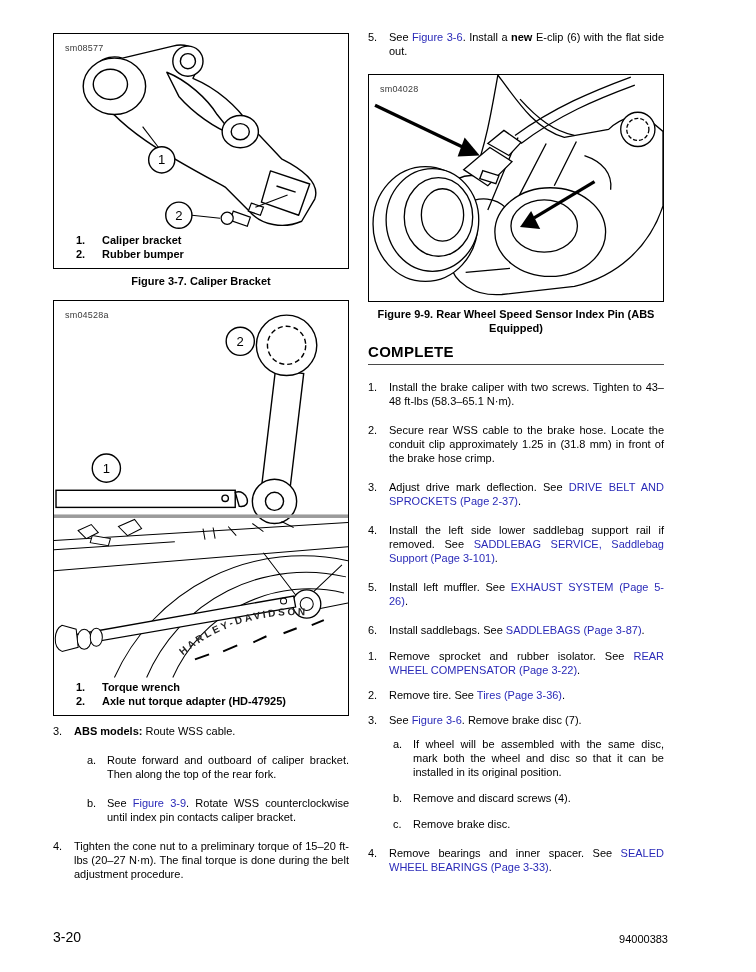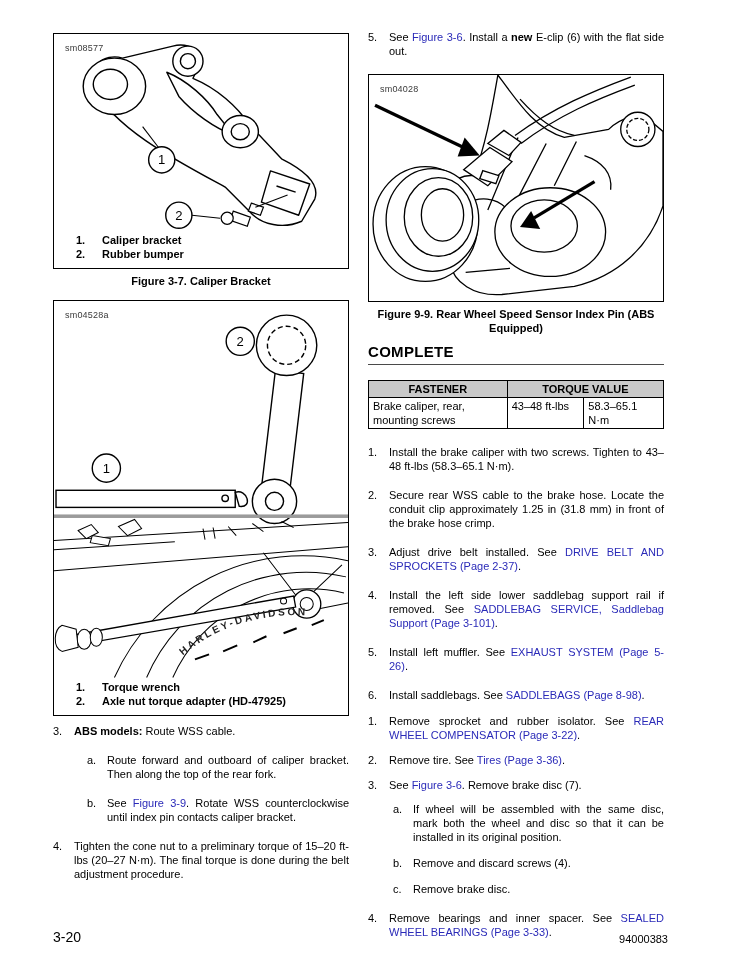--- a/index.html
+++ b/index.html
@@ -242,57 +242,44 @@
           <polygon points="110,80 88,81 95,62" fill="#000"></polygon>
           <line x1="224" y1="106" x2="164" y2="142" stroke="#000" stroke-width="3.2"></line>
           <polygon points="150,151 170,153 161,135" fill="#000"></polygon>
         </g>
       </svg>
     </div>
     <div class="fig-caption" style="margin-bottom:8px;">Figure 9-9. Rear Wheel Speed Sensor Index Pin (ABS Equipped)</div>
 
     <div class="section-heading">COMPLETE</div>
 
-    <table class="torque-table">
-      <tbody>
-          <tr>
-        <th>FASTENER</th>
-        <th colspan="2">TORQUE VALUE</th>
-      </tr>
-      <tr>
-        <td class="c-fastener">Brake caliper, rear, mounting screws</td>
-        <td class="c-ft">43–48 ft-lbs</td>
-        <td class="c-nm">58.3–65.1 N·m</td>
-      </tr>
-    </tbody>
-      </table>
 
     <div class="step">
       <span class="num">1.</span>
       <span class="body">Install the brake caliper with two screws. Tighten to 43–48 ft-lbs (58.3–65.1 N·m).</span>
     </div>
     <div class="step">
       <span class="num">2.</span>
       <span class="body">Secure rear WSS cable to the brake hose. Locate the conduit clip approximately 1.25 in (31.8 mm) in front of the brake hose crimp.</span>
     </div>
     <div class="step">
       <span class="num">3.</span>
-      <span class="body"><span>Adjust drive belt installed. See </span><span class="xref">DRIVE BELT AND SPROCKETS (Page 2-37)</span><span>.</span></span>
+      <span class="body"><span>Adjust drive mark deflection. See </span><span class="xref">DRIVE BELT AND SPROCKETS (Page 2-37)</span><span>.</span></span>
     </div>
     <div class="step">
       <span class="num">4.</span>
       <span class="body"><span>Install the left side lower saddlebag support rail if removed. See </span><span class="xref">SADDLEBAG SERVICE, Saddlebag Support (Page 3-101)</span><span>.</span></span>
     </div>
     <div class="step">
       <span class="num">5.</span>
       <span class="body"><span>Install left muffler. See </span><span class="xref">EXHAUST SYSTEM (Page 5-26)</span><span>.</span></span>
     </div>
     <div class="step" style="margin-bottom:12px;">
       <span class="num">6.</span>
-      <span class="body"><span>Install saddlebags. See </span><span class="xref">SADDLEBAGS (Page 8-98)</span><span>.</span></span>
+      <span class="body"><span>Install saddlebags. See </span><span class="xref">SADDLEBAGS (Page 3-87)</span><span>.</span></span>
     </div>
 
 
     <div class="step" style="margin-bottom:11px;">
       <span class="num">1.</span>
       <span class="body"><span>Remove sprocket and rubber isolator. See </span><span class="xref">REAR WHEEL COMPENSATOR (Page 3-22)</span><span>.</span></span>
     </div>
     <div class="step" style="margin-bottom:11px;">
       <span class="num">2.</span>
       <span class="body"><span>Remove tire. See </span><span class="xref">Tires (Page 3-36)</span><span>.</span></span>

